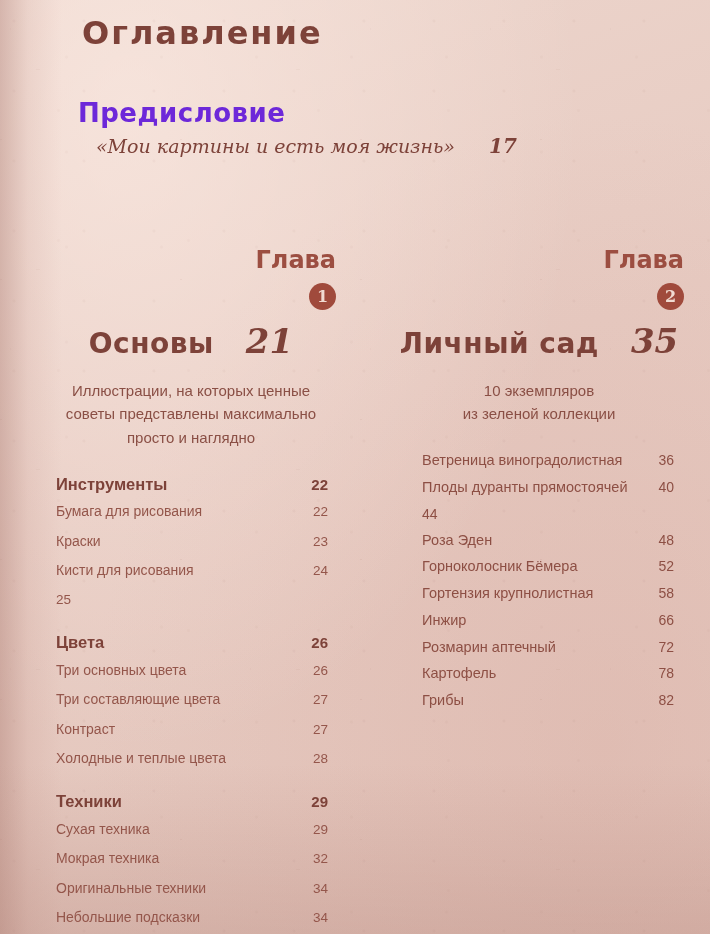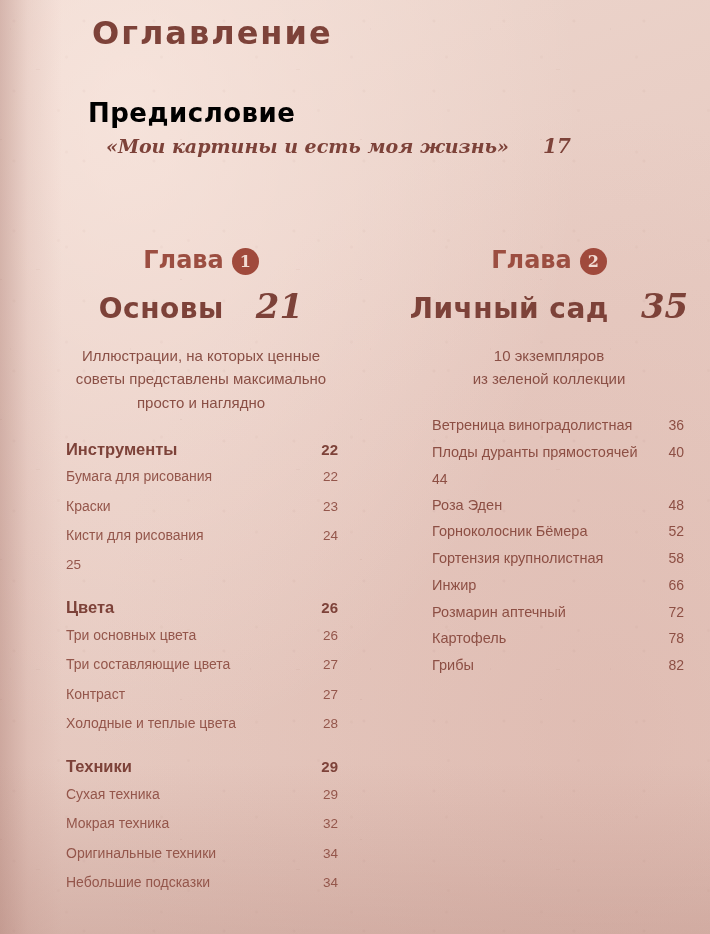--- a/index.html
+++ b/index.html
@@ -59,21 +59,21 @@
   .bottom-shade {
     position: absolute;
     left: 0; right: 0; bottom: 0;
     height: 170px;
     background: linear-gradient(0deg, rgba(176,128,118,0.30) 0%, rgba(176,128,118,0) 100%);
     pointer-events: none;
   }
 
   .content {
     position: absolute;
-    left: 14px; top: 0;
+    left: 4px; top: 0;
     width: 578px;
     height: 934px;
   }
 
   .toc-title {
     position: absolute;
     left: 78px;
     top: 14px;
     font-size: 32px;
     font-weight: bold;
@@ -84,33 +84,33 @@
 
   .preface {
     position: absolute;
     left: 74px;
     top: 98px;
     width: 560px;
   }
   .preface-title {
     font-size: 26px;
     font-weight: bold;
-    color: #000000;
+    color: #6d28d9;
     letter-spacing: 0.5px;
     font-family: "DejaVu Sans", sans-serif;
   }
   .preface-sub-row {
     margin-top: 6px;
     padding-left: 18px;
     display: flex;
     align-items: baseline;
   }
   .preface-sub {
     font-size: 19px;
-    font-weight: bold;
+    font-weight: normal;
     font-style: italic;
     color: #7d4239;
     font-family: "DejaVu Serif", serif;
   }
   .preface-page {
     margin-left: 34px;
     font-size: 20px;
     font-weight: bold;
     font-style: italic;
     color: #7d4239;
@@ -123,20 +123,21 @@
     width: 290px;
   }
   .col-left { left: 42px; }
   .col-right { left: 390px; }
 
   .chapter-head {
     display: flex;
     align-items: flex-end;
     justify-content: center;
     gap: 8px;
+    flex-direction: column;
   }
   .chapter-word {
     font-size: 24px;
     font-weight: bold;
     color: #9c4e41;
     font-family: "DejaVu Sans", sans-serif;
   }
   .chapter-num {
     width: 27px;
     height: 27px;

